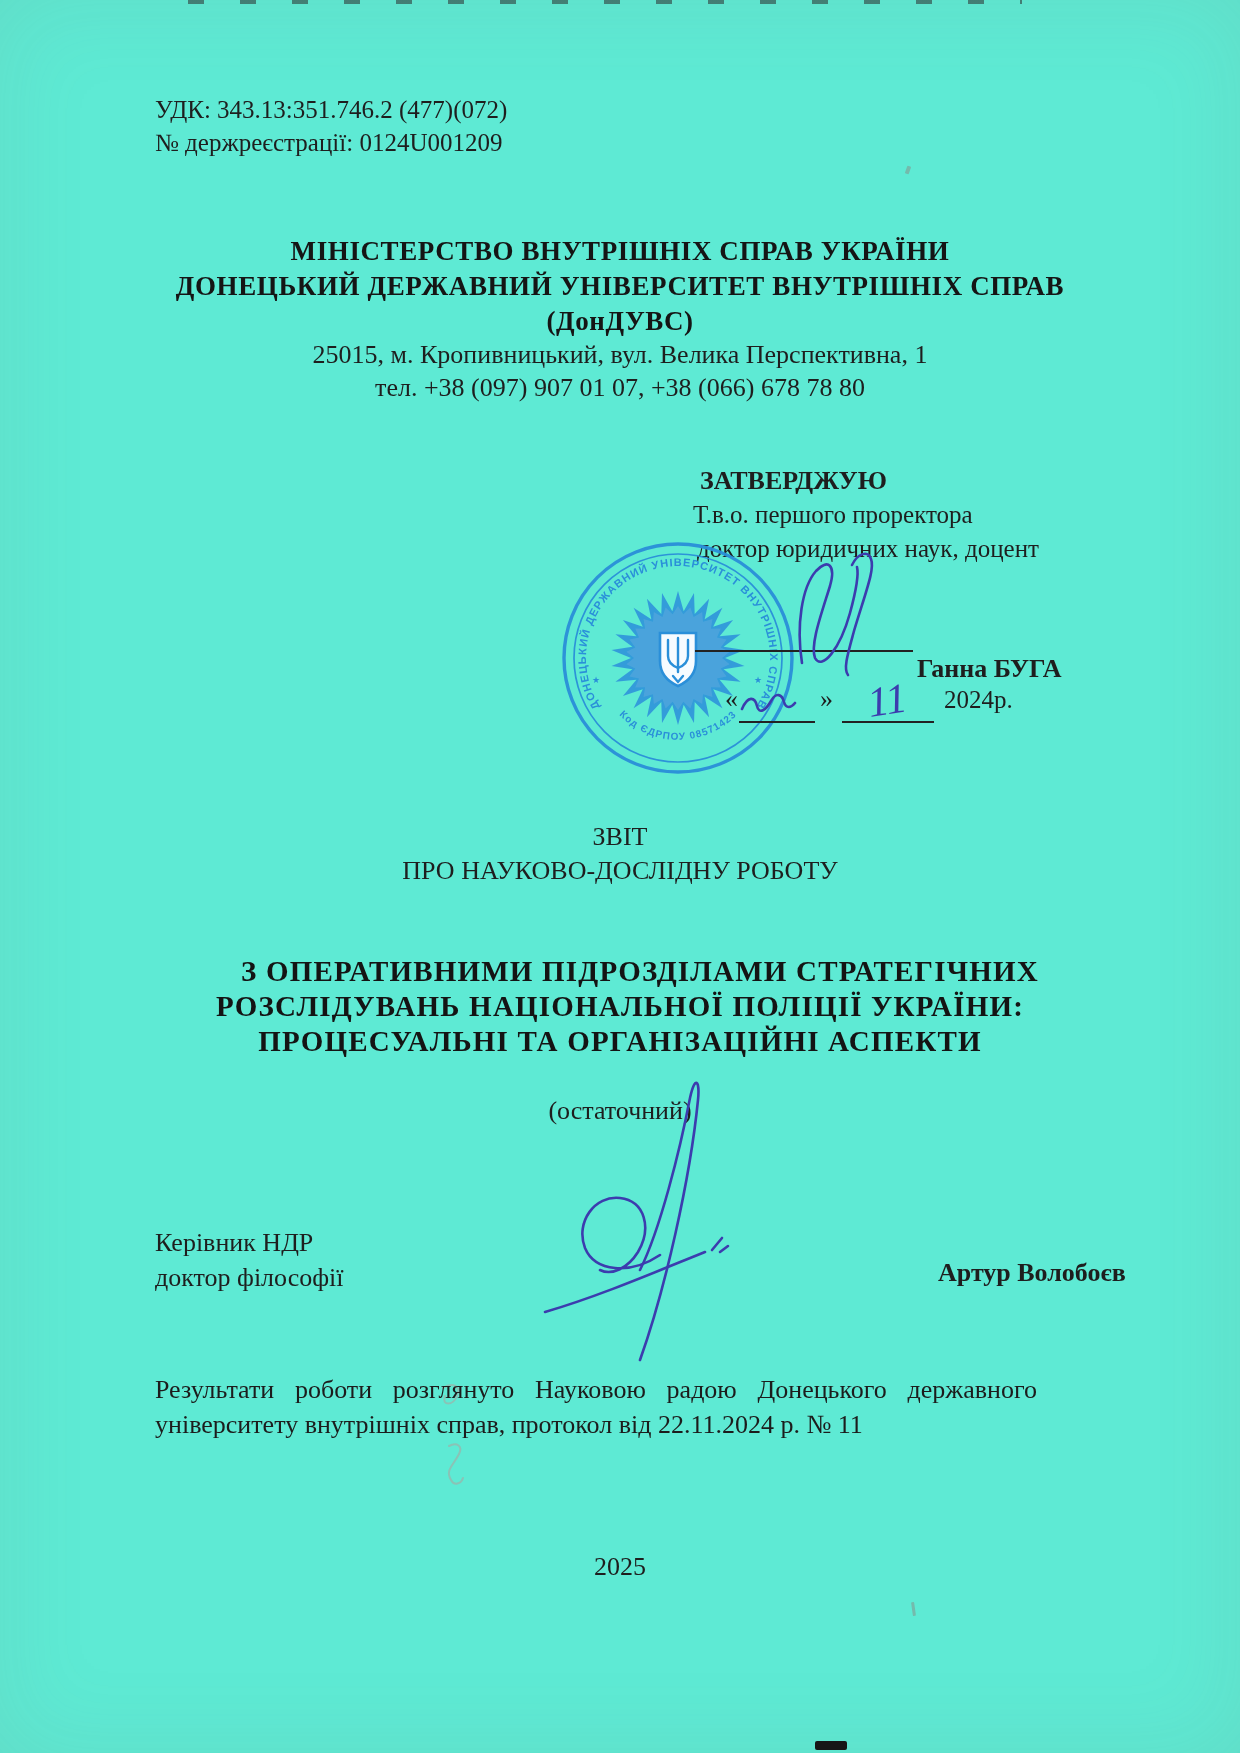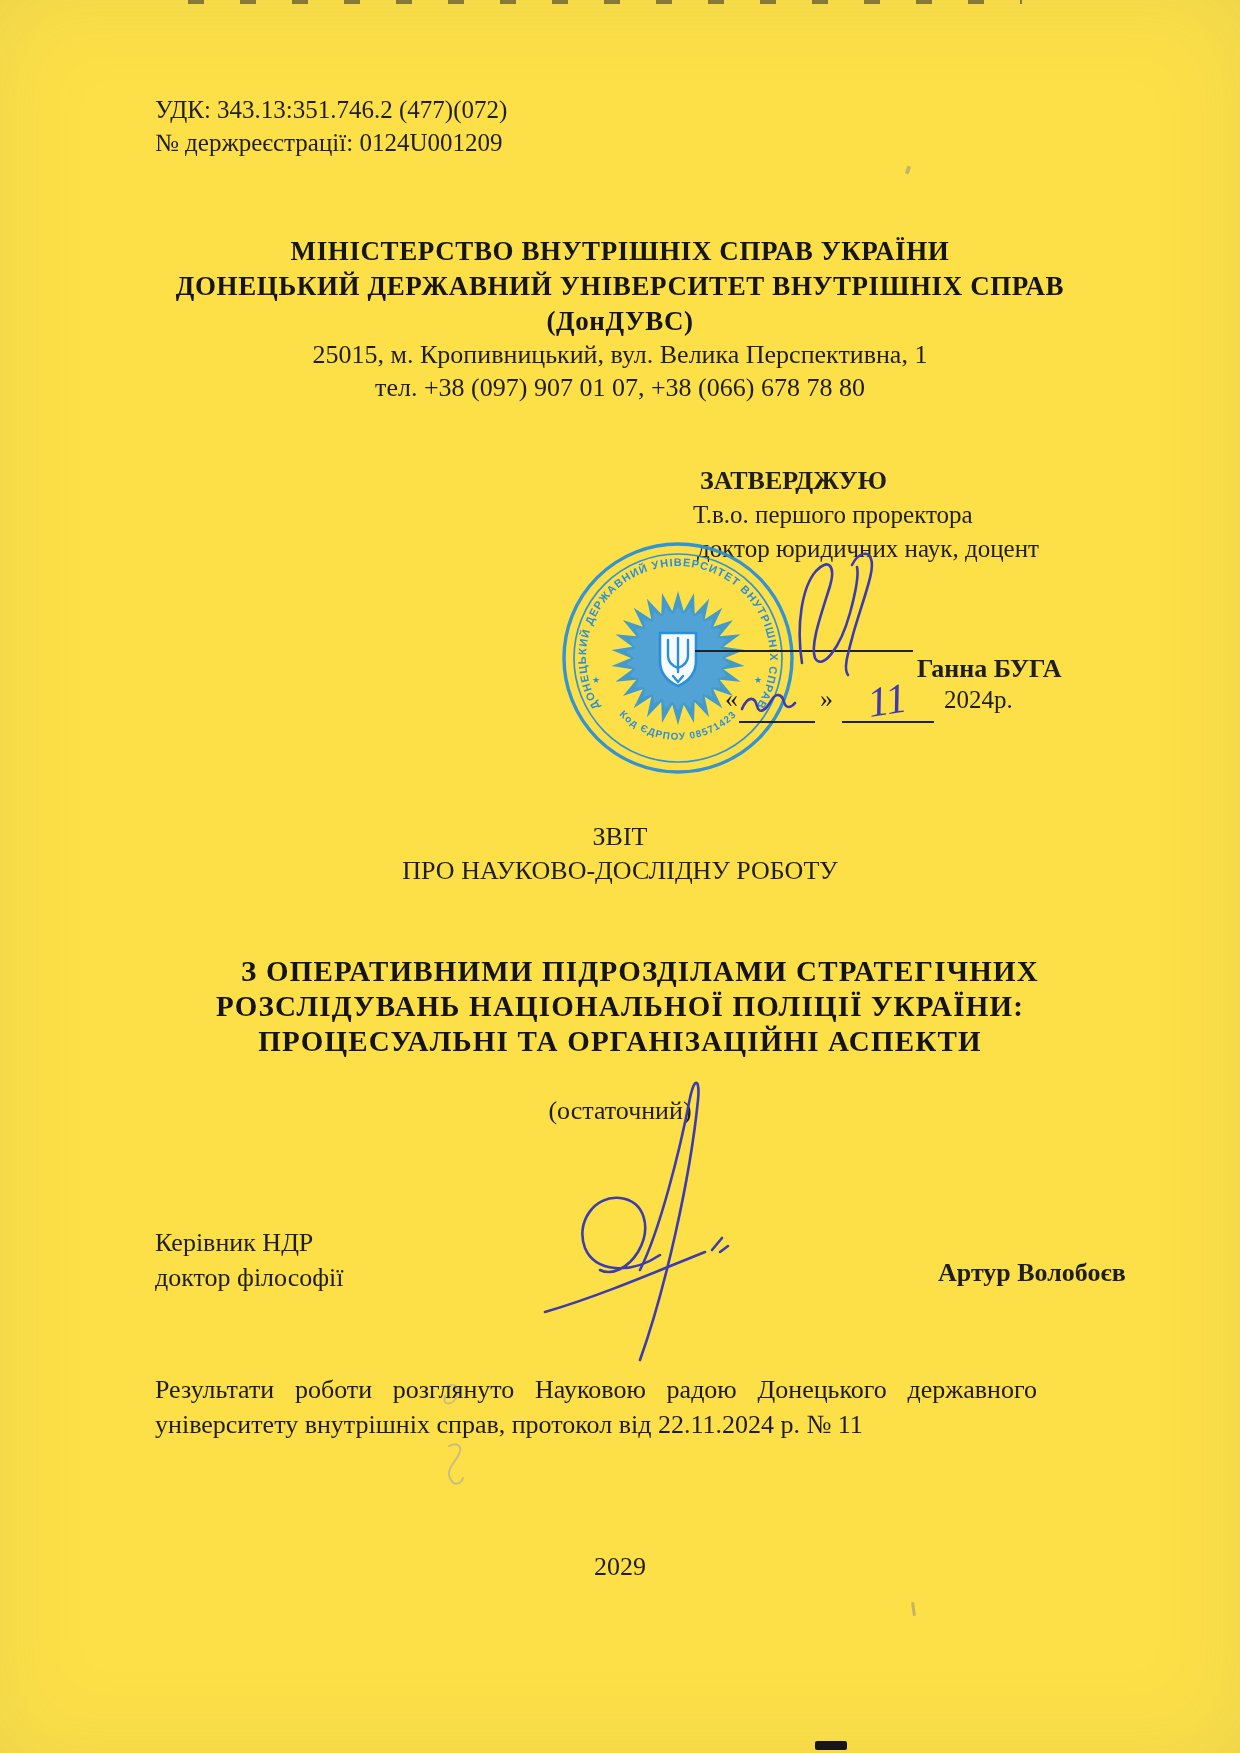--- a/index.html
+++ b/index.html
@@ -1,18 +1,18 @@
 <!DOCTYPE html>
 <html lang="uk"><head>
 <meta charset="utf-8">
 <style>
   html,body{margin:0;padding:0;background:#e8e8e6;}
   .page{
     position:relative;width:1240px;height:1753px;margin:0 auto;
-    background:#fde047;overflow:hidden;color:#1e1e1e;
+    background:#5eead4;overflow:hidden;color:#1e1e1e;
     font-family:"Liberation Serif","DejaVu Serif",serif;
     box-shadow:inset 0 0 90px rgba(120,120,110,0.12);
   }
   .abs{position:absolute;}
   .c{left:0;width:100%;text-align:center;}
   .b{font-weight:bold;}
   .fs25{font-size:25px;} .fs26{font-size:26px;}
   .hdr{font-weight:bold;font-size:27px;letter-spacing:.6px;color:#151515;}
   .title-line{font-weight:bold;font-size:29px;letter-spacing:1.2px;color:#141414;}
   .uline{height:2px;background:#222;}
@@ -121,15 +121,15 @@
   <svg class="abs" style="left:425px;top:1368px;pointer-events:none;" width="70" height="130" viewBox="0 0 70 130">
     <path class="pencil" d="M 18,20 c 10,-6 18,-2 14,8 c -4,10 -16,10 -12,0"></path>
     <path class="pencil" d="M 24,78 c 8,-4 14,0 10,8 c -6,12 -14,16 -8,26 c 3,6 10,4 12,-2"></path>
   </svg>
 
   <div class="abs review" style="left:155px;top:1372px;">
     <div class="j">Результати роботи розглянуто Науковою радою Донецького державного</div>
     <div>університету внутрішніх справ, протокол від 22.11.2024 р. № 11</div>
   </div>
 
-  <div class="abs c fs26" style="top:1552px;">2029</div>
+  <div class="abs c fs26" style="top:1552px;">2025</div>
 
 </div>
 
 </body></html>

